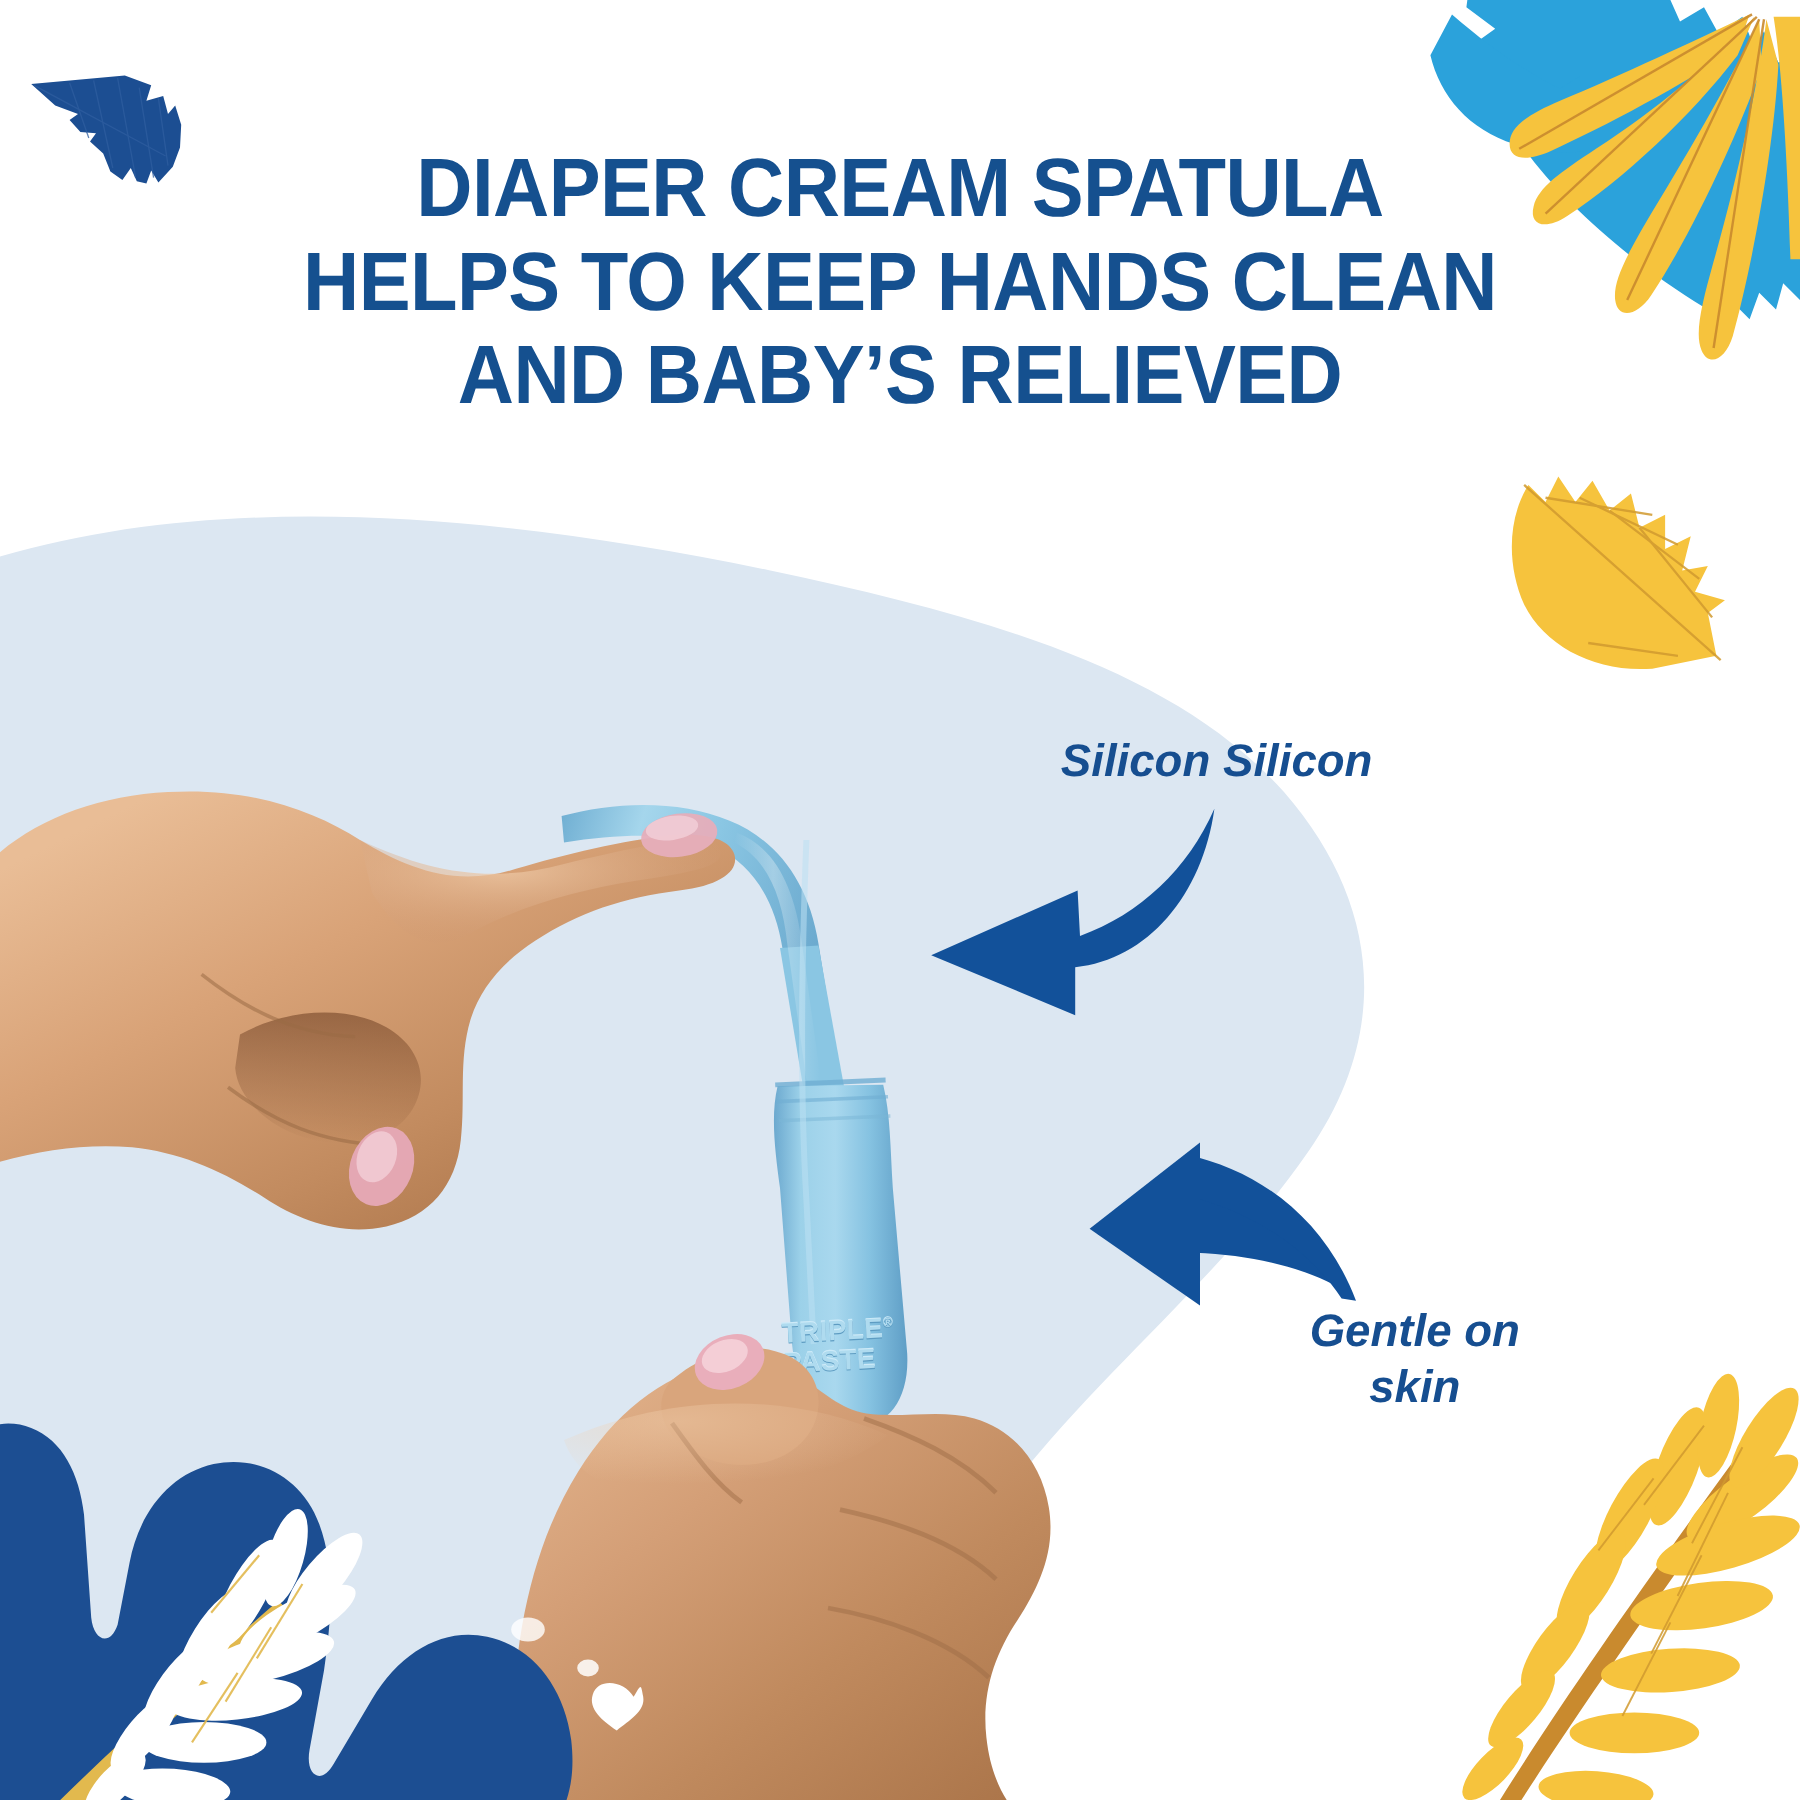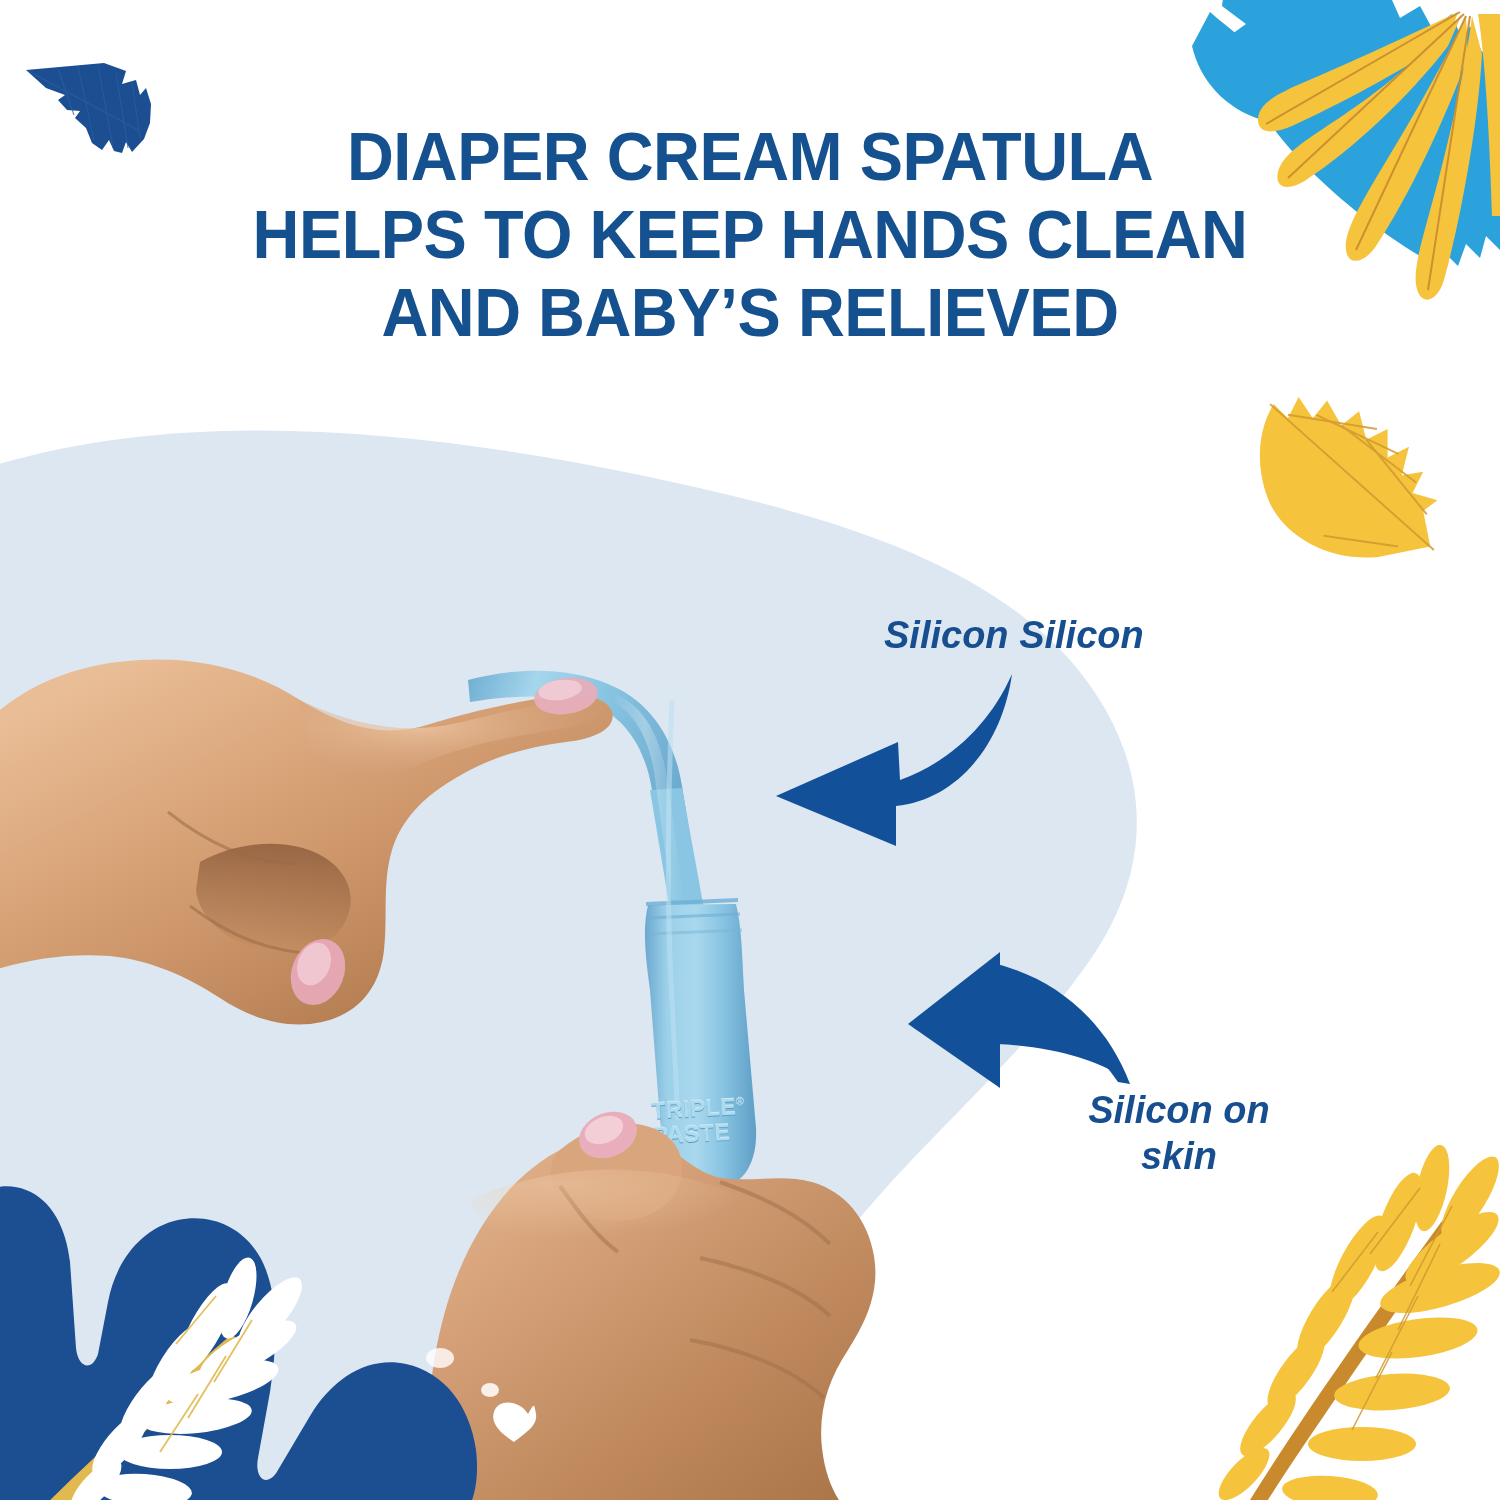--- a/index.html
+++ b/index.html
@@ -421,17 +421,17 @@
 
   </svg>
 
   <div class="layer l-text" style="pointer-events:none;">
     <div id="headline">DIAPER CREAM SPATULA
 HELPS TO KEEP HANDS CLEAN
 AND BABY’S RELIEVED</div>
 
     <div class="callout" id="callout-flexible">Silicon Silicon</div>
 
-    <div class="callout" id="callout-gentle">Silicon on
+    <div class="callout" id="callout-gentle">Gentle on
 skin</div>
   </div>
 
 </div>
 
 </body></html>

